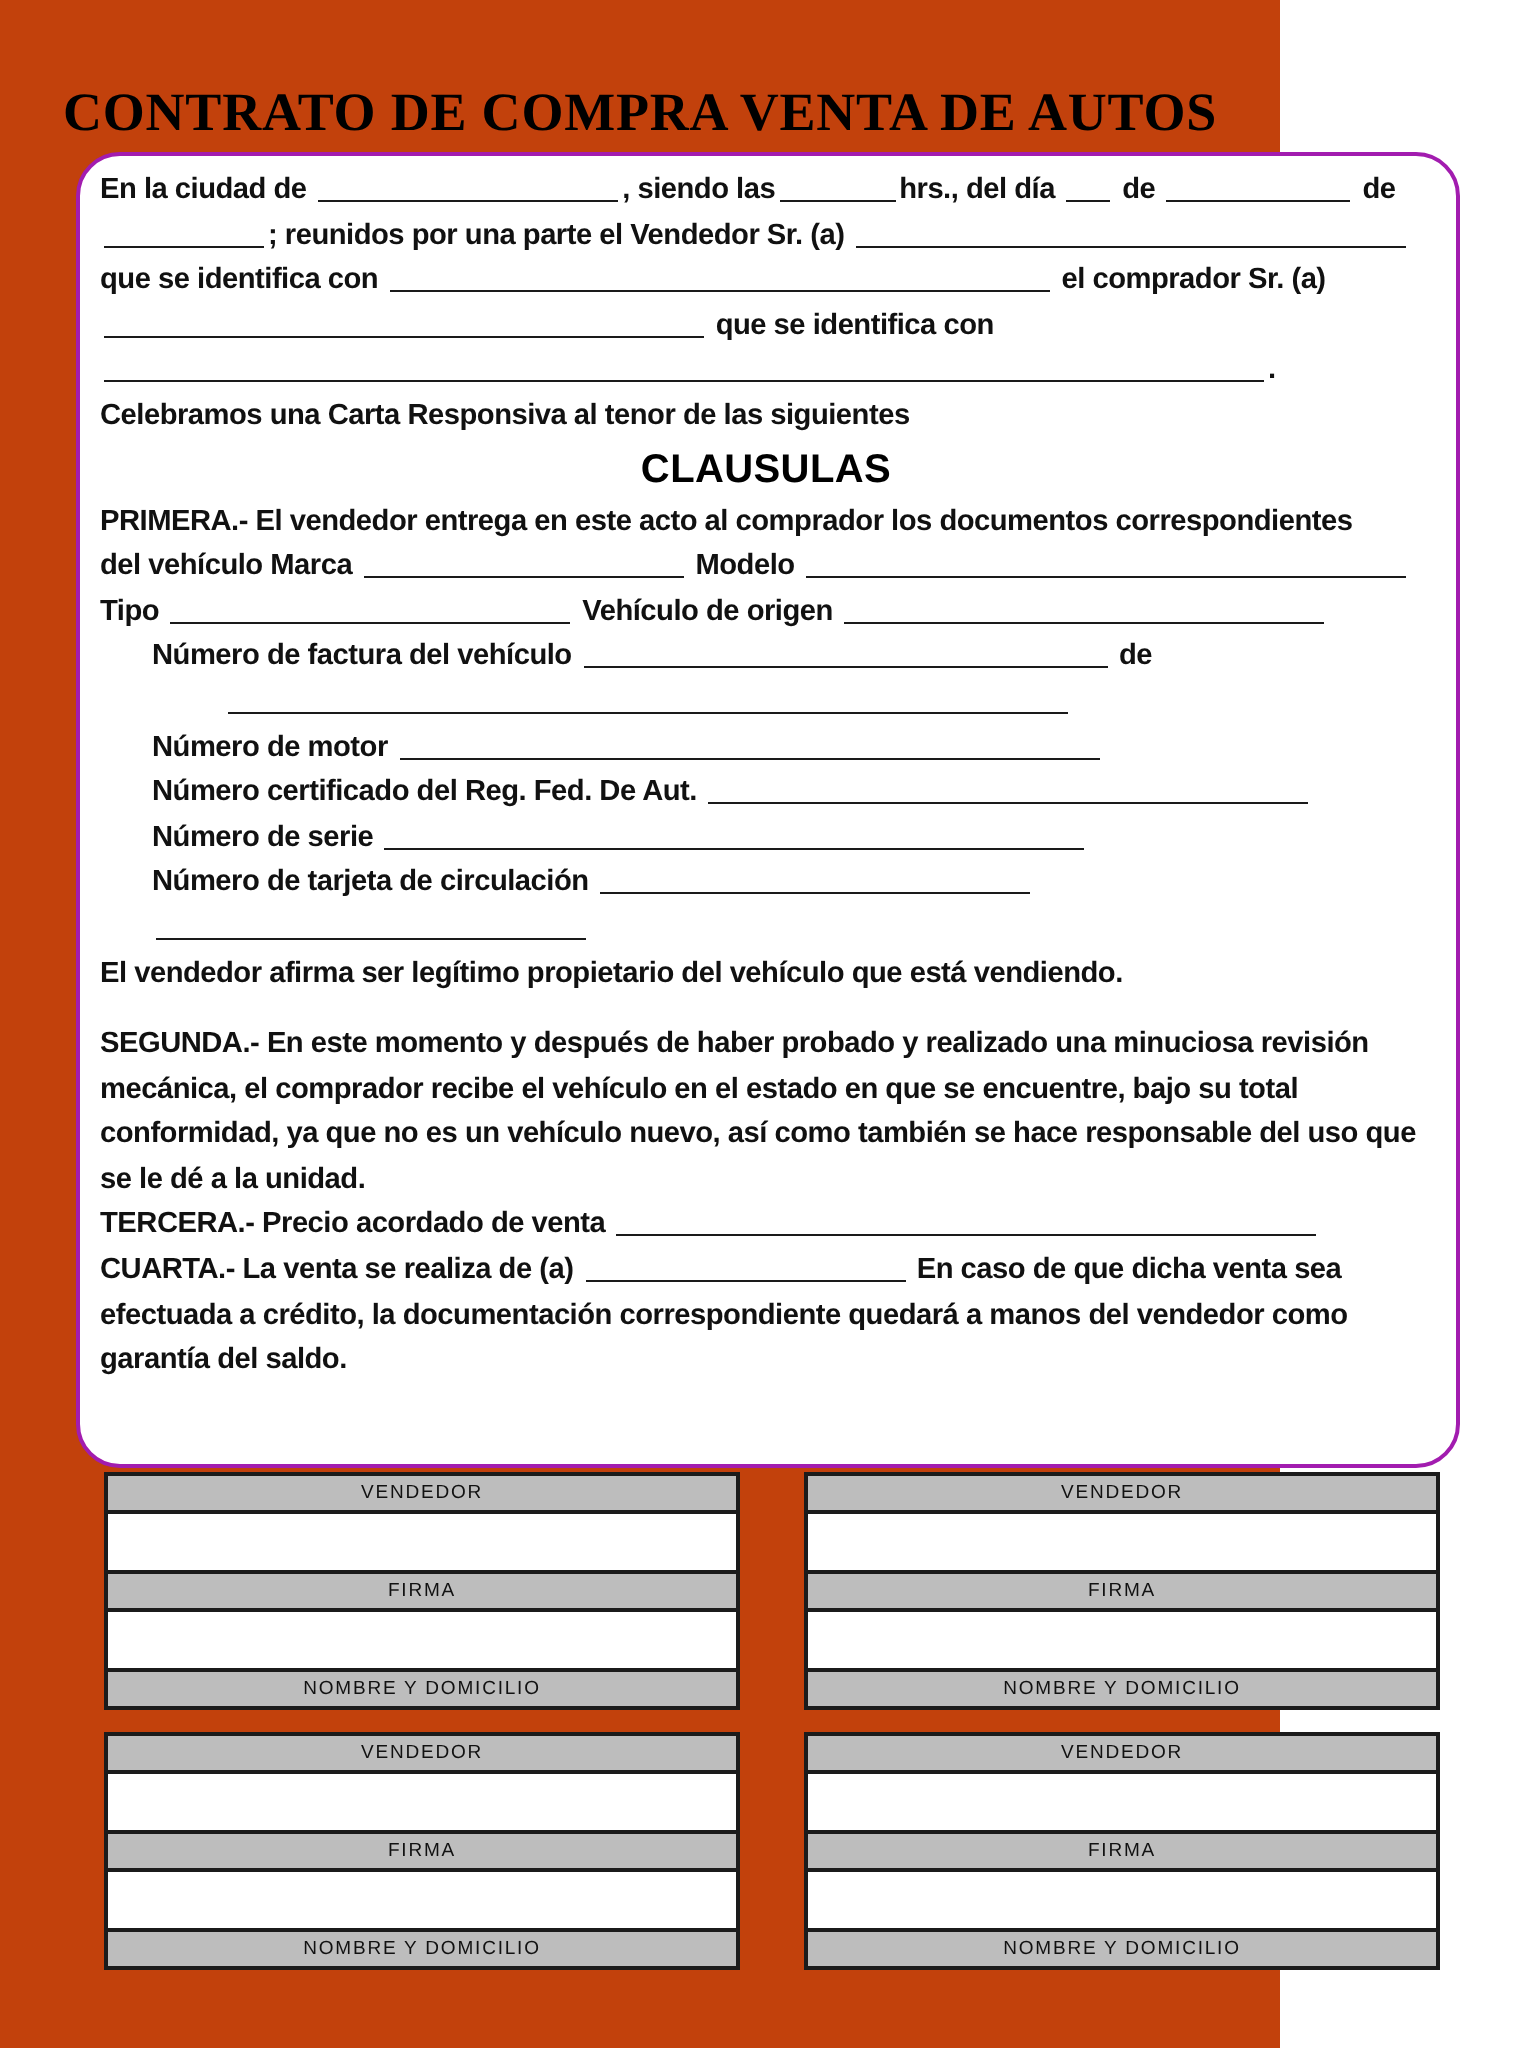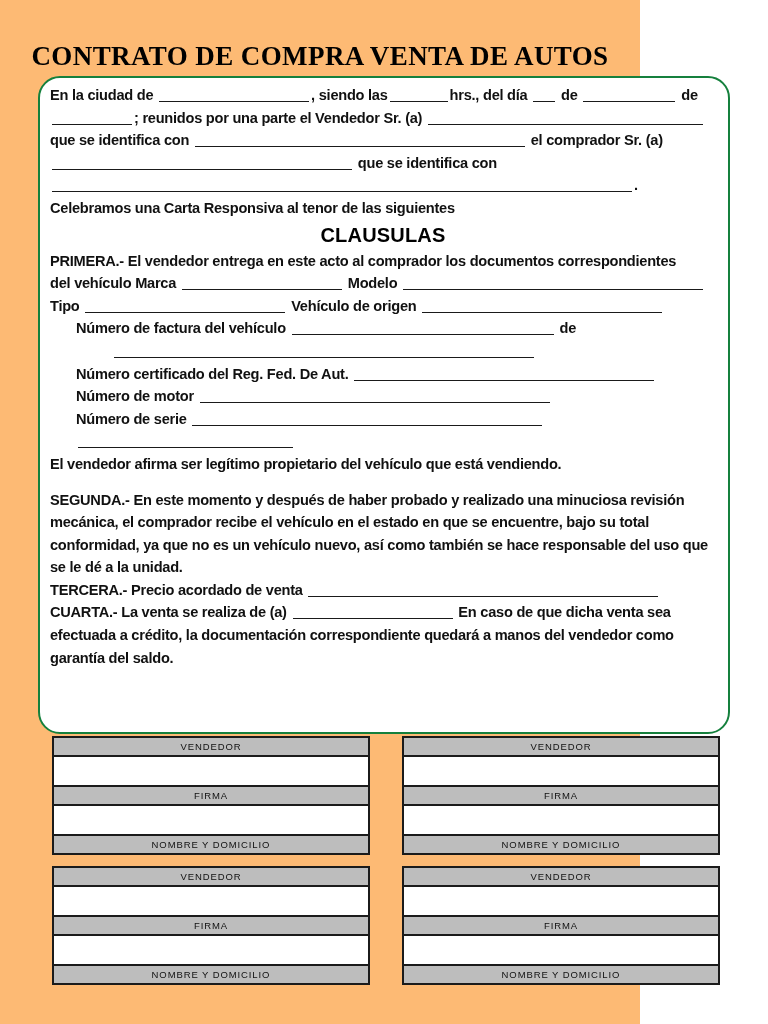--- a/index.html
+++ b/index.html
@@ -15,21 +15,21 @@
     position: relative;
     overflow: hidden;
   }
 
   .page {
     width: 640px;
     height: 1024px;
     box-sizing: border-box;
     padding: 0;
     position: relative;
-    background: #fdba74;
+    background: #c2410c;
   }
 
   
   .doc-title {
     font-family: "Liberation Serif", "DejaVu Serif", serif;
     font-size: 27px;
     font-weight: 700;
     text-align: center;
     letter-spacing: 0.4px;
     color: #000000;
@@ -40,21 +40,21 @@
   }
 
   
   .contract-frame {
     position: absolute;
     left: 38px;
     top: 76px;
     width: 692px;
     height: 658px;
     box-sizing: border-box;
-    border: 2px solid #15803d;
+    border: 2px solid #a21caf;
     border-radius: 22px;
     background: #ffffff;
     padding: 6px 12px 16px 10px;
     overflow: hidden;
   }
 
   .body-text {
     font-family: "Liberation Sans", sans-serif;
     font-size: 14.6px;
     font-weight: 600;
@@ -229,34 +229,38 @@
         <span>Número de factura del vehículo</span>
         <span class="blank b-w262"></span>
         <span>de</span>
       </span>
 
       <span class="ln indent-line">
         <span style="display:inline-block;width:36px"></span><span class="blank b-w420"></span>
       </span>
 
       <span class="ln indent-line">
+        <span>Número de motor</span>
+        <span class="blank b-w350"></span>
+      </span>
+
+      <span class="ln indent-line">
         <span>Número certificado del Reg. Fed. De Aut.</span>
         <span class="blank b-w300"></span>
       </span>
 
       <span class="ln indent-line">
-        <span>Número de motor</span>
-        <span class="blank b-w350"></span>
-      </span>
-
-      <span class="ln indent-line">
         <span>Número de serie</span>
         <span class="blank b-w350"></span>
       </span>
 
+      <span class="ln indent-line">
+        <span>Número de tarjeta de circulación</span>
+        <span class="blank b-w215"></span>
+      </span>
 
 
       <span class="ln indent-line">
         <span class="blank b-w215"></span>
       </span>
 
       <span class="ln">El vendedor afirma ser legítimo propietario del vehículo que está vendiendo.</span>
     </div>
 
     <div class="spacer-row"></div>

